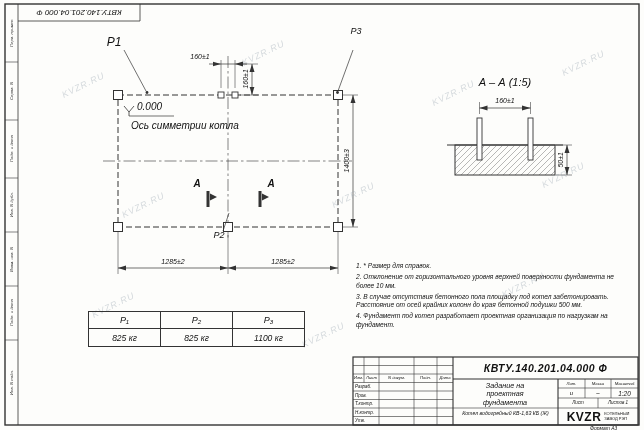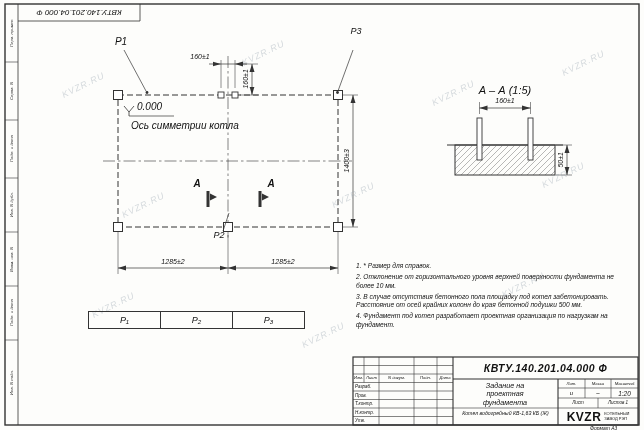--- a/index.html
+++ b/index.html
@@ -155,51 +155,56 @@
 <span class="vlabel" style="top:4px;height:58px">Перв. примен.</span>
 <span class="vlabel" style="top:62px;height:58px">Справ. N</span>
 <span class="vlabel" style="top:120px;height:58px">Подп. и дата</span>
 <span class="vlabel" style="top:178px;height:54px">Инв. N дубл.</span>
 <span class="vlabel" style="top:232px;height:54px">Взам. инв. N</span>
 <span class="vlabel" style="top:286px;height:54px">Подп. и дата</span>
 <span class="vlabel" style="top:340px;height:85px">Инв. N подл.</span>
 
 <span class="t c flip" style="left:20px;top:5px;width:118px;height:15px;line-height:15px;font-size:8px">КВТУ.140.201.04.000 Ф</span>
 
-<span class="t c" style="left:110px;top:36px;width:22px;font-size:10px">P1</span>
+<span class="t c" style="left:103px;top:36px;width:22px;font-size:12px">P1</span>
 <span class="t c" style="left:345px;top:27px;width:22px;font-size:9px">P3</span>
 <span class="t c" style="left:208px;top:231px;width:22px;font-size:9px">P2</span>
 <span class="t" style="left:137px;top:101px;font-size:10px">0.000</span>
 <span class="t" style="left:131px;top:120px;font-size:10px">Ось симметрии котла</span>
 <span class="t c" style="left:184px;top:53px;width:32px;font-size:7px">160±1</span>
 <span class="t c rot" style="left:231px;top:75px;width:30px;font-size:7px">160±1</span>
 <span class="t c rot" style="left:327px;top:157px;width:40px;font-size:7px">1400±3</span>
 <span class="t c" style="left:151px;top:258px;width:44px;font-size:7px">1285±2</span>
 <span class="t c" style="left:261px;top:258px;width:44px;font-size:7px">1285±2</span>
 <span class="t c" style="left:190px;top:178px;width:14px;font-size:10px;font-weight:bold">А</span>
 <span class="t c" style="left:264px;top:178px;width:14px;font-size:10px;font-weight:bold">А</span>
 
-<span class="t c" style="left:450px;top:84px;width:110px;font-size:11px">А – А (1:5)</span>
+<span class="t c" style="left:450px;top:76px;width:110px;font-size:11px">А – А (1:5)</span>
 <span class="t c" style="left:487px;top:97px;width:36px;font-size:7px">160±1</span>
 <span class="t c rot" style="left:548px;top:156px;width:26px;font-size:7px">50±1</span>
 
 <div class="notes">
   <p>1. * Размер для справок.</p>
   <p>2. Отклонение от горизонтального уровня верхней поверхности фундамента не более 10 мм.</p>
   <p>3. В случае отсутствия бетонного пола площадку под котел забетонировать. Расстояние от осей крайних колонн до края бетонной подушки 500 мм.</p>
   <p>4. Фундамент под котел разработает проектная организация по нагрузкам на фундамент.</p>
 </div>
 
 <table class="load-table">
   <tbody>
       <tr>
     <th>P₁</th>
     <th>P₂</th>
     <th>P₃</th>
   </tr>
+  <tr>
+    <td>825 кг</td>
+    <td>825 кг</td>
+    <td>1100 кг</td>
+  </tr>
 </tbody>
   </table>
 
 <span class="tbt c" style="left:353px;top:375px;width:11px;font-size:4.2px">Изм.</span>
 <span class="tbt c" style="left:364px;top:375px;width:15px;font-size:4.2px">Лист</span>
 <span class="tbt c" style="left:379px;top:375px;width:35px;font-size:4.2px">N докум.</span>
 <span class="tbt c" style="left:414px;top:375px;width:23px;font-size:4.2px">Подп.</span>
 <span class="tbt c" style="left:437px;top:375px;width:16px;font-size:4.2px">Дата</span>
 
 <span class="tbt" style="left:355px;top:384px;font-size:4.5px">Разраб.</span>

